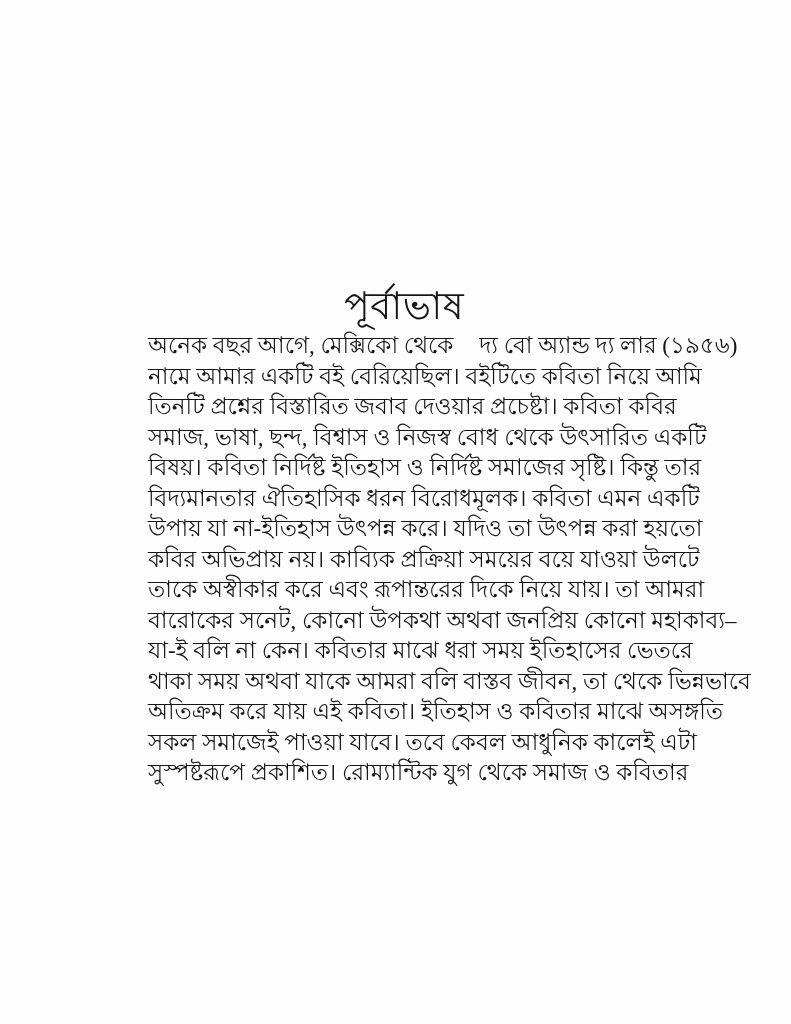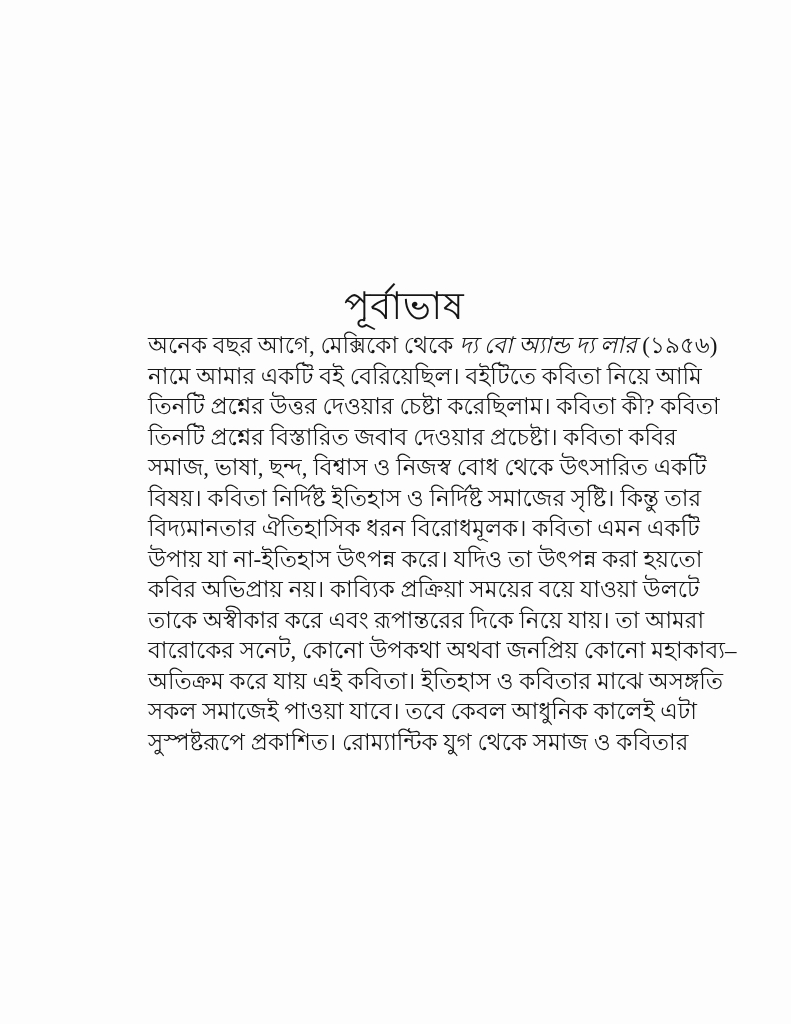--- a/index.html
+++ b/index.html
@@ -45,43 +45,44 @@
   .line {
     display: block;
     width: 100%;
     height: 30.5px;
     line-height: 30.5px;
     text-align: justify;
     text-align-last: justify;
     white-space: nowrap;
   }
   .italic {
-    font-style: italic;
+    margin-left: 20px;
   }
 </style>
 </head>
 <body>
 
 <div class="page">
 
   <h1 class="chapter-title">পূর্বাভাষ</h1>
 
   <div class="body-text">
 
     <div class="line"><span>অনেক বছর আগে, মেক্সিকো থেকে</span> <span class="italic">দ্য বো অ্যান্ড দ্য লার</span> <span>(১৯৫৬)</span></div>
 
     <div class="line">নামে আমার একটি বই বেরিয়েছিল। বইটিতে কবিতা নিয়ে আমি</div>
-    <div class="line">তিনটি প্রশ্নের উত্তর দেওয়ার চেষ্টা করেছিলাম। কবিতা কী? কবিতা</div>
     <div class="line">তিনটি প্রশ্নের বিস্তারিত জবাব দেওয়ার প্রচেষ্টা। কবিতা কবির</div>
     <div class="line">সমাজ, ভাষা, ছন্দ, বিশ্বাস ও নিজস্ব বোধ থেকে উৎসারিত একটি</div>
     <div class="line">বিষয়। কবিতা নির্দিষ্ট ইতিহাস ও নির্দিষ্ট সমাজের সৃষ্টি। কিন্তু তার</div>
     <div class="line">বিদ্যমানতার ঐতিহাসিক ধরন বিরোধমূলক। কবিতা এমন একটি</div>
     <div class="line">উপায় যা না-ইতিহাস উৎপন্ন করে। যদিও তা উৎপন্ন করা হয়তো</div>
     <div class="line">কবির অভিপ্রায় নয়। কাব্যিক প্রক্রিয়া সময়ের বয়ে যাওয়া উলটে</div>
     <div class="line">তাকে অস্বীকার করে এবং রূপান্তরের দিকে নিয়ে যায়। তা আমরা</div>
     <div class="line">বারোকের সনেট, কোনো উপকথা অথবা জনপ্রিয় কোনো মহাকাব্য–</div>
+    <div class="line">যা-ই বলি না কেন। কবিতার মাঝে ধরা সময় ইতিহাসের ভেতরে</div>
+    <div class="line">থাকা সময় অথবা যাকে আমরা বলি বাস্তব জীবন, তা থেকে ভিন্নভাবে</div>
     <div class="line">অতিক্রম করে যায় এই কবিতা। ইতিহাস ও কবিতার মাঝে অসঙ্গতি</div>
     <div class="line">সকল সমাজেই পাওয়া যাবে। তবে কেবল আধুনিক কালেই এটা</div>
     <div class="line">সুস্পষ্টরূপে প্রকাশিত। রোম্যান্টিক যুগ থেকে সমাজ ও কবিতার</div>
 
   </div>
 
 </div>
 
 </body></html>

